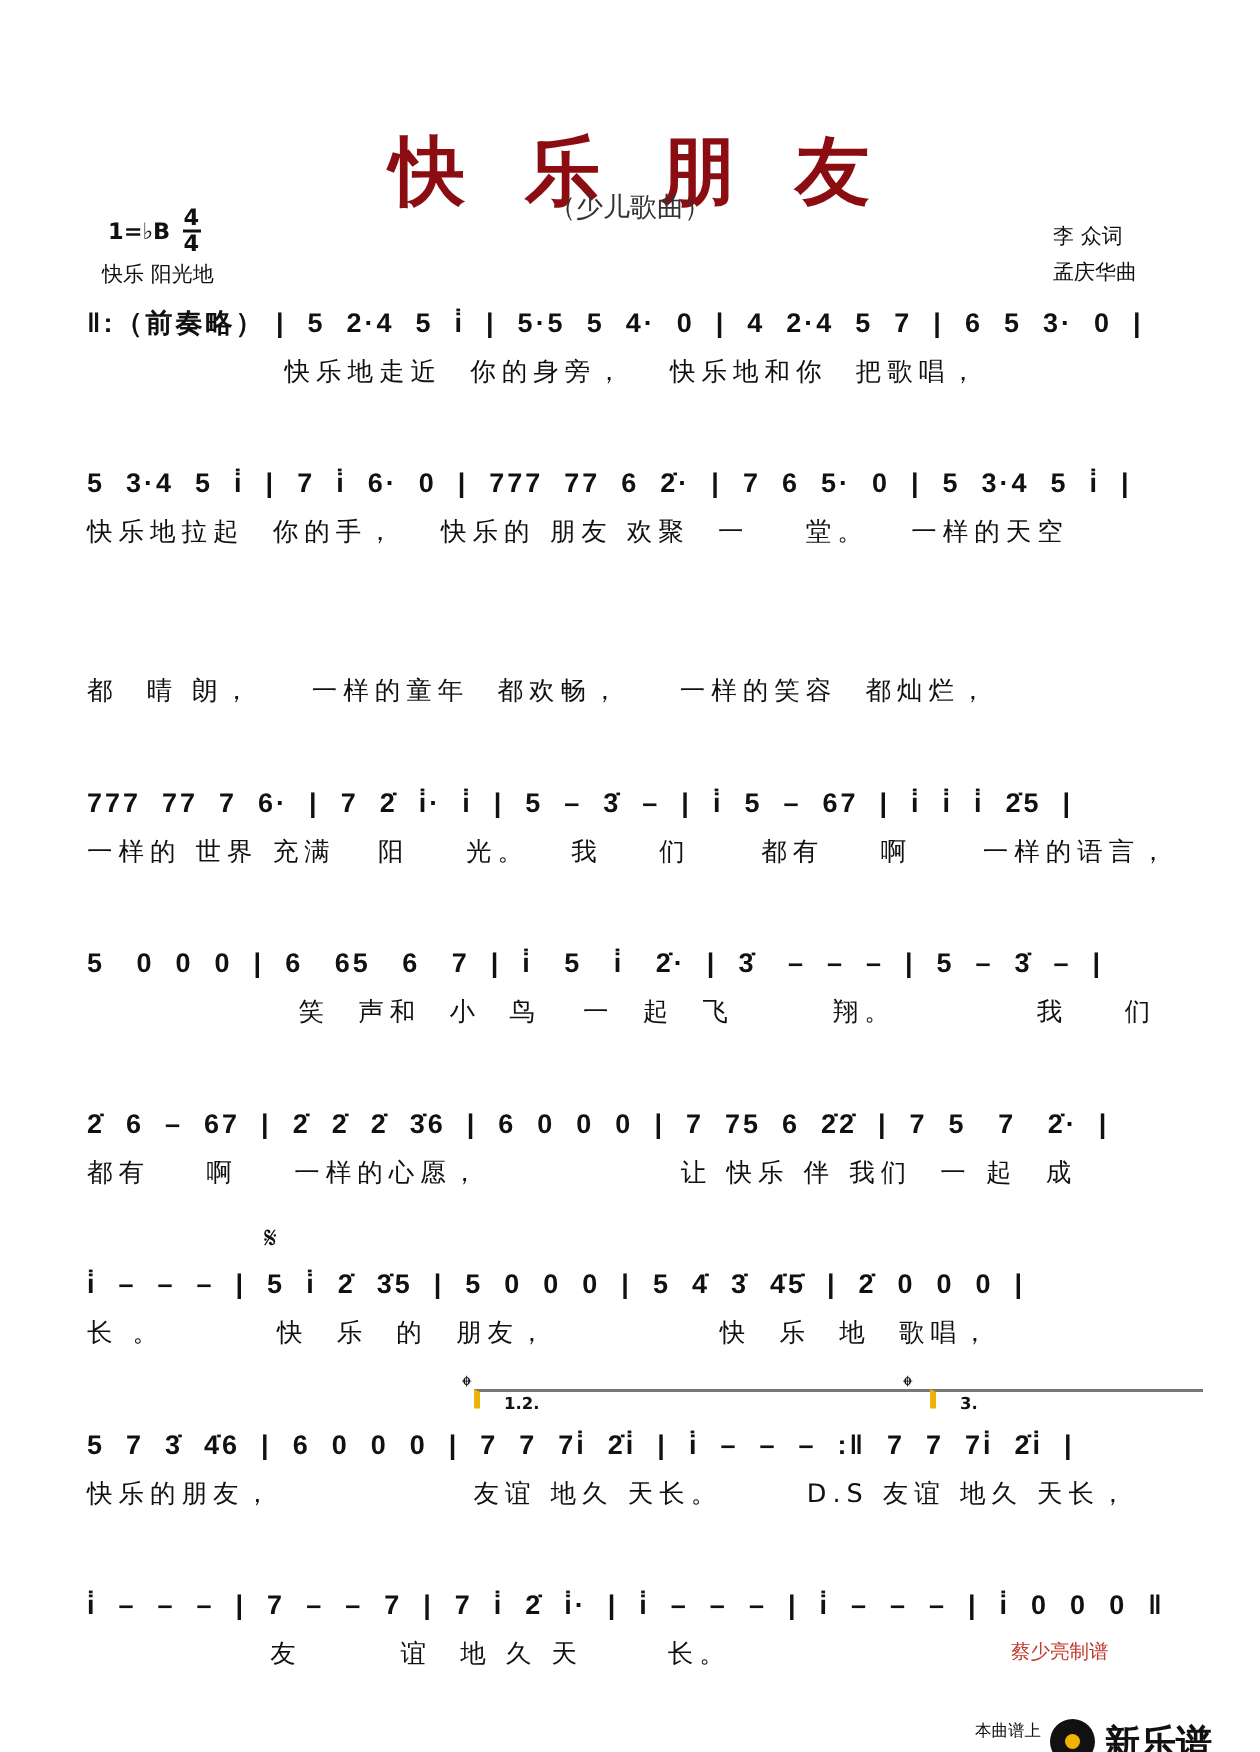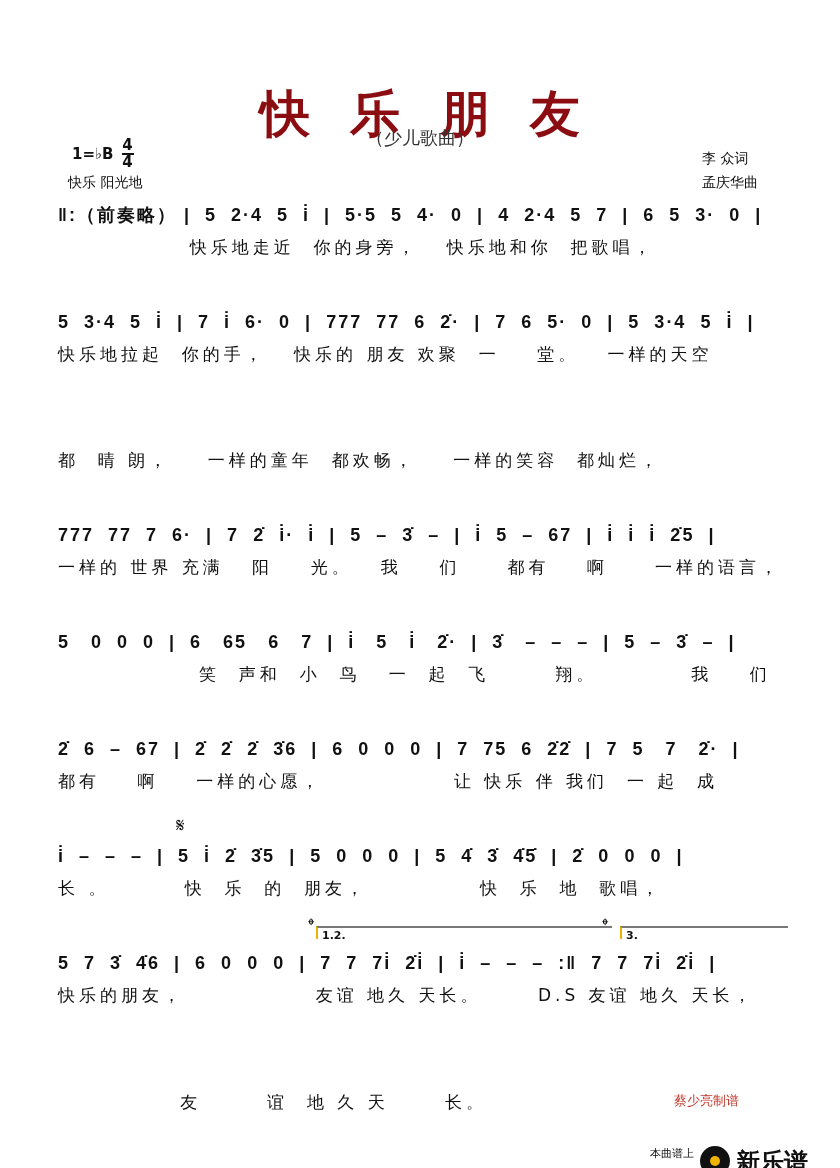--- a/index.html
+++ b/index.html
@@ -15,22 +15,22 @@
   .credits { position: absolute; left: 702px; top: 146px; font-size: 14px; line-height: 24px; }
   .sheet { position: absolute; left: 58px; width: 726px; }
   .row { position: absolute; left: 0; width: 726px; height: 80px; }
   .notes { position: absolute; left: 0; top: 0; width: 726px; height: 30px; display: flex; align-items: center;
            font-family: "Liberation Sans", "DejaVu Sans", sans-serif; font-weight: bold; font-size: 18px;
            white-space: pre; letter-spacing: 2px; }
   .lyrics { position: absolute; left: 0; top: 36px; width: 726px; height: 26px; font-size: 17px; white-space: pre;
             letter-spacing: 4px; color: #111; }
   .segno { position: absolute; left: 118px; top: -28px; font-size: 20px; }
   .coda { position: absolute; font-size: 18px; }
-  .volta { position: absolute; top: -22px; height: 10px; border-top: 2px solid #777; border-left: 2px solid #eab308;
-           font-size: 11px; font-weight: bold; padding-left: 4px; padding-top: 1px; }
+  .volta { position: absolute; top: -22px; height: 10px; border-top: 2px solid #777; border-left: 4px solid #eab308;
+           font-size: 11px; font-weight: bold; padding-left: 16px; padding-top: 1px; }
   .arranger { position: absolute; left: 674px; top: 1092px; font-size: 13px; color: #c0392b; }
   .footer { position: absolute; left: 650px; top: 1146px; display: flex; align-items: flex-start; gap: 6px; }
   .footer .small { font-size: 11px; }
   .disc { width: 30px; height: 30px; border-radius: 50%; background: #111; position: relative; }
   .disc::after { content: ""; position: absolute; left: 10px; top: 10px; width: 10px; height: 10px; border-radius: 50%; background: #f0b400; }
   .footer .brand { font-size: 24px; font-weight: bold; color: #111; }
 </style>
 </head>
 <body>
 
@@ -82,20 +82,21 @@
   </div>
   <div class="row" style="top:948px">
     <span class="coda" style="left:250px; top:-34px">𝄌</span>
     <div class="volta" style="left:258px; width:290px">1.2.</div>
     <span class="coda" style="left:544px; top:-34px">𝄌</span>
     <div class="volta" style="left:562px; width:162px">3.</div>
     <div class="notes">5  7  3̇  4̇6  |  6  0  0  0  |  7  7  7i̇  2̇i̇  |  i̇  –  –  –  :‖  7  7  7i̇  2̇i̇  |</div>
     <div class="lyrics">快乐的朋友，              友谊 地久 天长。      D.S 友谊 地久 天长，</div>
   </div>
   <div class="row" style="top:1055px">
+    <div class="notes">i̇  –  –  –  |  7  –  –  7  |  7  i̇  2̇  i̇·  |  i̇  –  –  –  |  i̇  –  –  –  |  i̇  0  0  0  ‖</div>
     <div class="lyrics">             友       谊  地 久 天      长。</div>
   </div>
 </div>
 
 <div class="arranger">蔡少亮制谱</div>
 
 <div class="footer">
   <span class="small">本曲谱上</span>
   <span class="disc"></span>
   <span class="brand">新乐谱</span>

